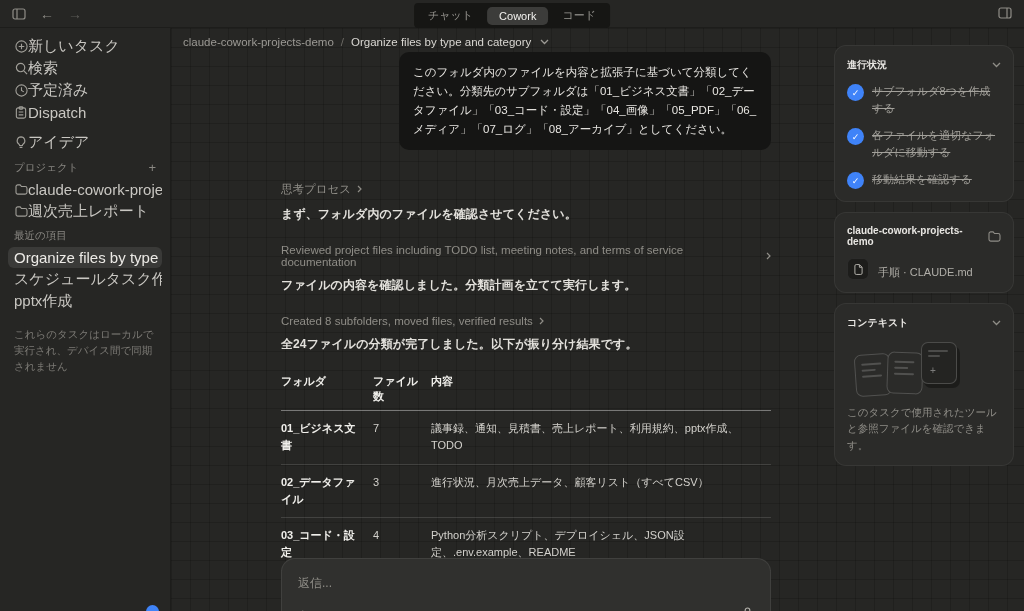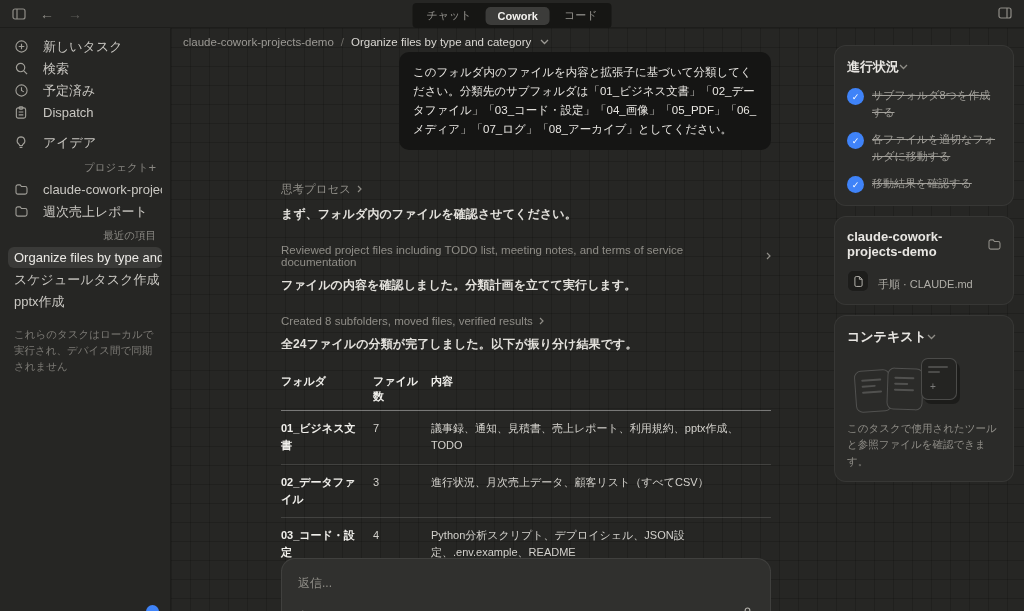--- a/index.html
+++ b/index.html
@@ -10,31 +10,31 @@
   
   .topbar { position:absolute; top:0; left:0; right:0; height:28px; background:#262624;
             border-bottom:1px solid #1d1d1b; display:flex; align-items:center; }
   .winctl { display:flex; align-items:center; gap:14px; padding-left:12px; color:#8f8d87; }
   .winctl svg { display:block; }
   .navarrow { color:#8f8d87; font-size:14px; line-height:1; }
   .navarrow.dim { color:#5b5a56; }
   .tabs { position:absolute; left:50%; top:3px; transform:translateX(-50%); display:flex; align-items:center;
           background:#161614; border-radius:4px; padding:2px; gap:2px; }
   .tab { font-size:11px; color:#9b9994; padding:3px 12px; border-radius:5px; white-space:nowrap; cursor:default; }
-  .tab.active { background:#3c3c3a; color:#f2f1ee; font-weight:bold; }
+  .tab.active { background:#3c3c3a; color:#f2f1ee; font-weight:normal; }
   .panelbtn { position:absolute; right:12px; top:7px; color:#8f8d87; }
 
   
   .sidebar { position:absolute; top:28px; left:0; bottom:0; width:170px; background:#262624; padding:8px 8px 0 8px; }
-  .sb-item { display:flex; align-items:center; gap:15px; padding:4px 6px; border-radius:6px;
-             font-size:13px; color:#c9c7c2; height:21px; margin-bottom:1px; white-space:nowrap; overflow:hidden; }
+  .sb-item { display:flex; align-items:center; gap:0; padding:4px 6px; border-radius:6px;
+             font-size:15px; color:#c9c7c2; height:21px; margin-bottom:1px; white-space:nowrap; overflow:hidden; }
   .sb-item .ic { width:14px; display:flex; justify-content:center; color:#a09e98; flex:none; }
   .sb-item.selected { background:#3a3a38; color:#eceae6; }
   .sb-gap { height:8px; }
-  .sb-label { display:flex; align-items:center; justify-content:flex-end; font-size:10.5px; color:#8a8883;
+  .sb-label { display:flex; align-items:center; justify-content:space-between; font-size:10.5px; color:#8a8883;
               padding:6px 6px 4px 6px; }
   .sb-label .plus { color:#8a8883; font-size:13px; }
   .sb-note { font-size:10.5px; color:#7c7a75; line-height:1.5; padding:14px 6px 0 6px; }
 
   
   .main { position:absolute; top:28px; left:170px; right:0; bottom:0; background-color:#262624;
           background-image:linear-gradient(to right, rgba(0,0,0,0.16) 1px, transparent 1px),
                            linear-gradient(to bottom, rgba(0,0,0,0.16) 1px, transparent 1px);
           background-size:19px 19px; border-left:1px solid #1d1d1b; overflow:hidden; }
   .breadcrumb { display:flex; align-items:center; gap:7px; padding:8px 0 0 12px; font-size:11.5px; }
@@ -69,21 +69,21 @@
   .composer-input::placeholder { color:#8f8d87; }
   .composer-bottom { display:flex; align-items:center; justify-content:space-between; margin-top:16px; }
   .plus-btn { color:#b3b1ab; font-size:16px; line-height:1; }
   .composer-right { display:flex; align-items:center; gap:16px; }
   .model-select { display:flex; align-items:center; gap:5px; font-size:11.5px; color:#b3b1ab; }
   .mic { color:#b3b1ab; }
 
   
   .rightpanel { position:absolute; top:17px; right:10px; width:180px; display:flex; flex-direction:column; gap:10px; }
   .card { background:#2b2b29; border:1px solid rgba(255,255,255,0.06); border-radius:12px; padding:12px; }
-  .card-head { display:flex; align-items:center; justify-content:flex-start; font-size:13px; font-weight:bold;
+  .card-head { display:flex; align-items:center; justify-content:space-between; font-size:10px; font-weight:bold;
                color:#e8e6e2; }
   .card-head .chev { color:#8f8d87; }
   .task { display:flex; gap:8px; margin-top:11px; align-items:flex-start; }
   .checkcircle { width:17px; height:17px; border-radius:50%; background:#3f83f8; color:#fff; flex:none;
                  display:flex; align-items:center; justify-content:center; font-size:9px; margin-top:1px; }
   .task-label { font-size:11px; color:#a3a19b; text-decoration:line-through; line-height:1.5; }
   .filerow { display:flex; align-items:flex-end; gap:9px; margin-top:11px; }
   .filechip { width:22px; height:22px; background:#1d1d1b; border:1px solid rgba(255,255,255,0.07);
               border-radius:6px; display:flex; align-items:center; justify-content:center; color:#b3b1ab; flex:none; }
   .filename { font-size:11px; color:#b0aea8; }

